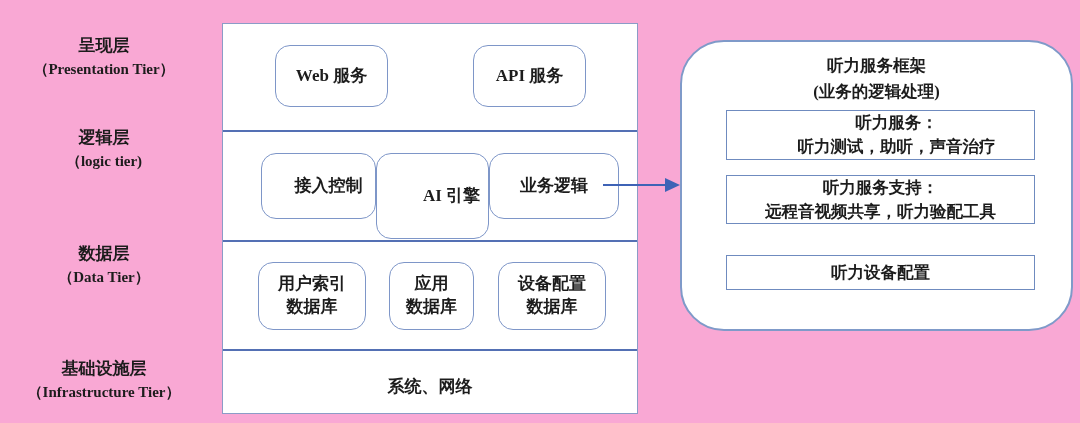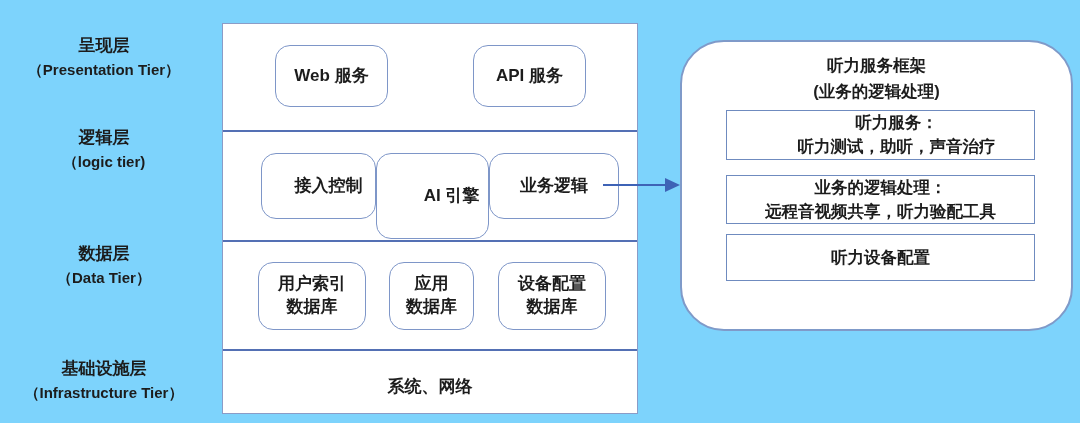--- a/index.html
+++ b/index.html
@@ -1,18 +1,18 @@
 <!DOCTYPE html>
 <html><head>
 <meta charset="utf-8">
 <style>
   html,body{margin:0;padding:0;background:#fff;}
   .canvas{
-    position:relative;width:1080px;height:423px;background:#7dd3fc;
-    font-family:Liberation Sans, sans-serif;
+    position:relative;width:1080px;height:423px;background:#f9a8d4;
+    font-family:Liberation Serif, serif;
     color:#1c1c1c;overflow:hidden;
   }
   
   .tier-label{position:absolute;left:0;width:208px;text-align:center;font-weight:bold;line-height:1.45;}
   .tier-label .zh{display:block;font-size:17px;}
   .tier-label .en{display:block;font-size:15px;}
   .tier-presentation{top:34px;}
   .tier-logic{top:126px;}
   .tier-data{top:242px;}
   .tier-infra{top:357px;}
@@ -58,21 +58,21 @@
   }
   .panel-title{position:absolute;top:11px;left:0;width:100%;text-align:center;font-weight:bold;font-size:16.5px;line-height:1.55;}
   .panel-item{
     position:absolute;left:44px;width:309px;box-sizing:border-box;
     border:1.5px solid #6f8bbf;background:#fff;
     display:flex;flex-direction:column;align-items:center;justify-content:center;
     font-weight:bold;font-size:16.5px;line-height:1.45;text-align:center;
   }
   .panel-item-1{top:68px;height:50px;padding-left:32px;}
   .panel-item-2{top:133px;height:49px;}
-  .panel-item-3{top:192px;height:47px;}
+  .panel-item-3{top:213px;height:35px;}
 </style>
 </head>
 <body>
 
 <div class="canvas">
 
   <div class="tier-label tier-presentation">
     <span class="zh">呈现层</span>
     <span class="en">（Presentation Tier）</span>
   </div>
@@ -139,21 +139,21 @@
   <div class="panel">
     <div class="panel-title">
       <div>听力服务框架</div>
       <div>(业务的逻辑处理)</div>
     </div>
     <div class="panel-item panel-item-1">
       <span>听力服务：</span>
       <span>听力测试，助听，声音治疗</span>
     </div>
     <div class="panel-item panel-item-2">
-      <span>业务的逻辑处理：</span>
+      <span>听力服务支持：</span>
       <span>远程音视频共享，听力验配工具</span>
     </div>
     <div class="panel-item panel-item-3">
       <span>听力设备配置</span>
     </div>
   </div>
 
 </div>
 
 </body></html>

